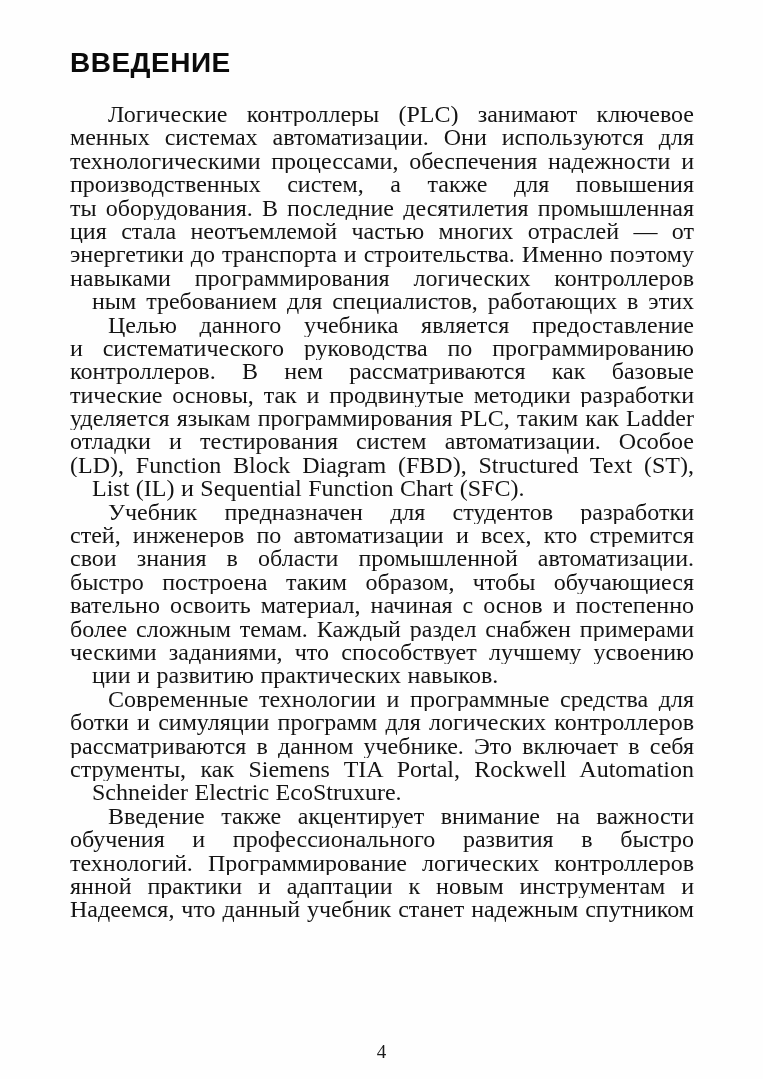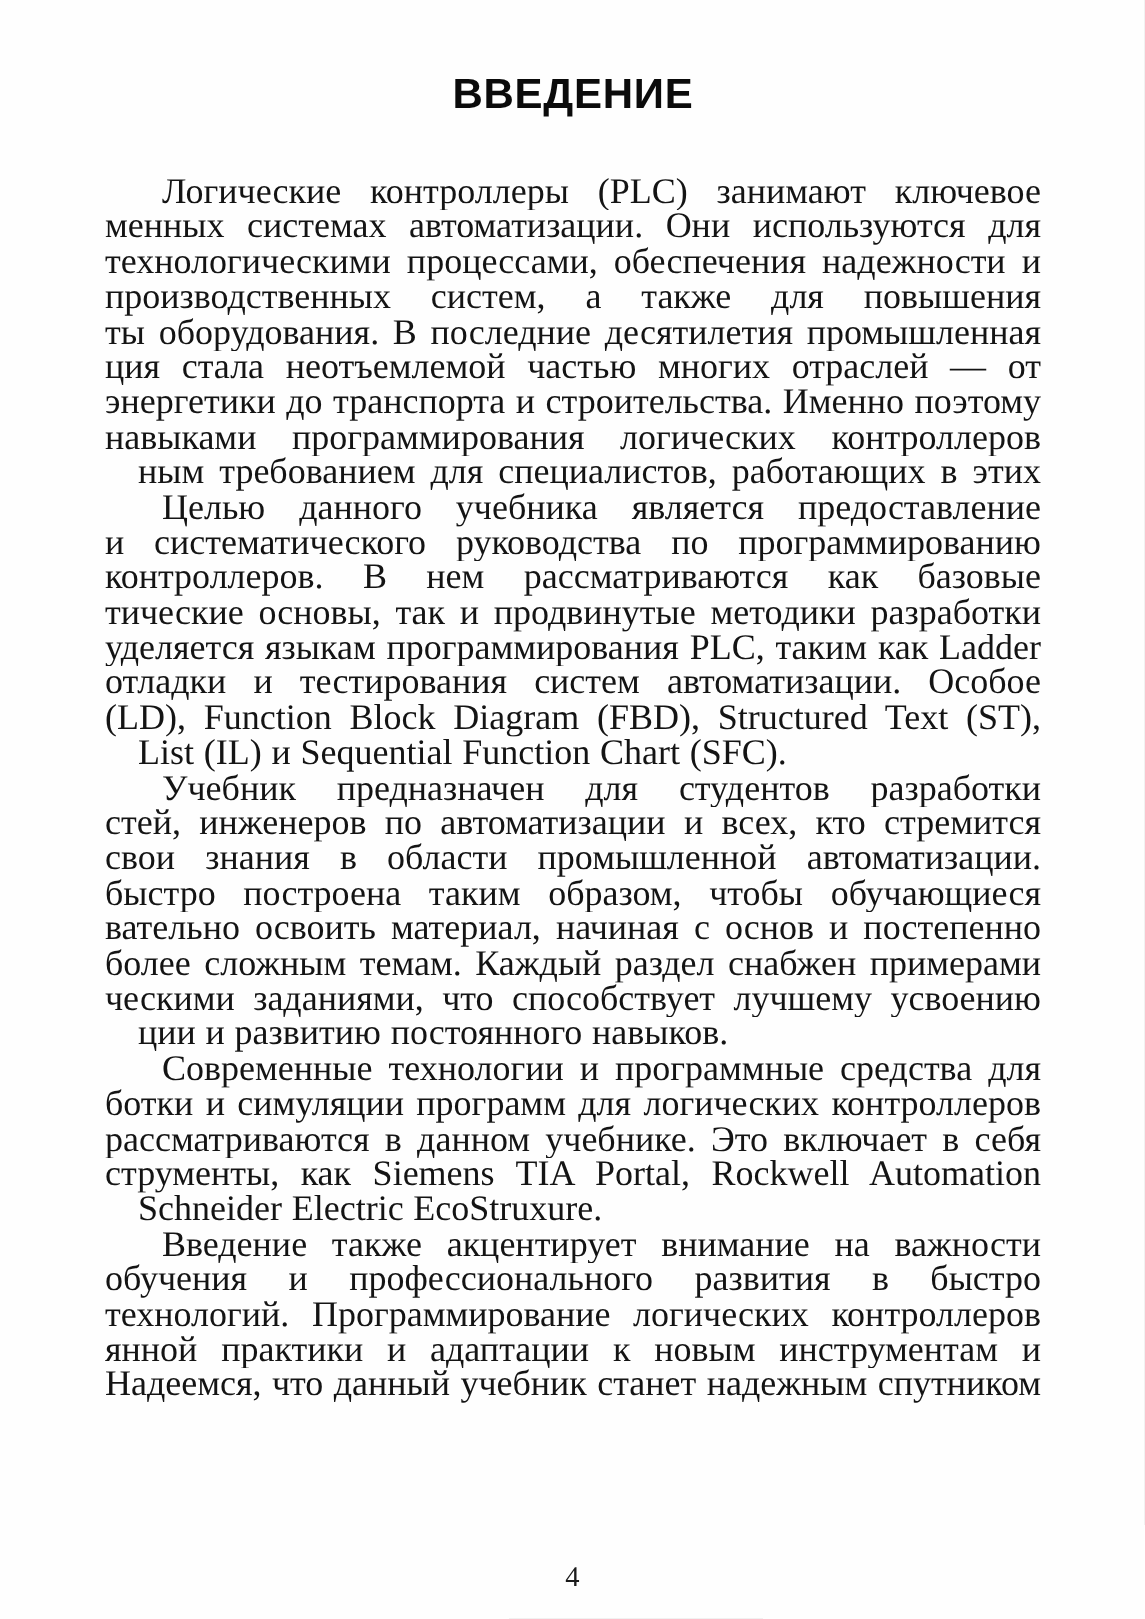--- a/index.html
+++ b/index.html
@@ -17,22 +17,22 @@
     color: #141414;
     overflow: hidden;
     font-family: "Liberation Serif", serif;
   }
   .title {
     font-family: "Liberation Sans", sans-serif;
     font-weight: bold;
     font-size: 28px;
     line-height: 33px;
     letter-spacing: 0.5px;
-    text-align: center;
-    margin: 0 0 38px 0;
+    text-align: left;
+    margin: 0 0 24px 0;
     color: #0b0b0b;
   }
   .body-text {
     font-size: 24px;
     line-height: 23.4px;
   }
   .paragraph {
     margin: 0;
   }
   .line {
@@ -88,21 +88,21 @@
         <div class="line last">List (IL) и Sequential Function Chart (SFC).</div>
       </div>
       <div class="paragraph">
         <div class="line first">Учебник предназначен для студентов разработки специально-</div>
         <div class="line">стей, инженеров по автоматизации и всех, кто стремится углубить</div>
         <div class="line">свои знания в области промышленной автоматизации. Структура</div>
         <div class="line">быстро построена таким образом, чтобы обучающиеся могли последо-</div>
         <div class="line">вательно освоить материал, начиная с основ и постепенно переходя к</div>
         <div class="line">более сложным темам. Каждый раздел снабжен примерами и практи-</div>
         <div class="line">ческими заданиями, что способствует лучшему усвоению информа-</div>
-        <div class="line last">ции и развитию постоянного навыков.</div>
+        <div class="line last">ции и развитию практических навыков.</div>
       </div>
       <div class="paragraph">
         <div class="line first">Современные технологии и программные средства для разра-</div>
         <div class="line">ботки и симуляции программ для логических контроллеров также</div>
         <div class="line">рассматриваются в данном учебнике. Это включает в себя такие ин-</div>
         <div class="line">струменты, как Siemens TIA Portal, Rockwell Automation Studio 5000 и</div>
         <div class="line last">Schneider Electric EcoStruxure.</div>
       </div>
       <div class="paragraph">
         <div class="line first">Введение также акцентирует внимание на важности постоянного</div>

